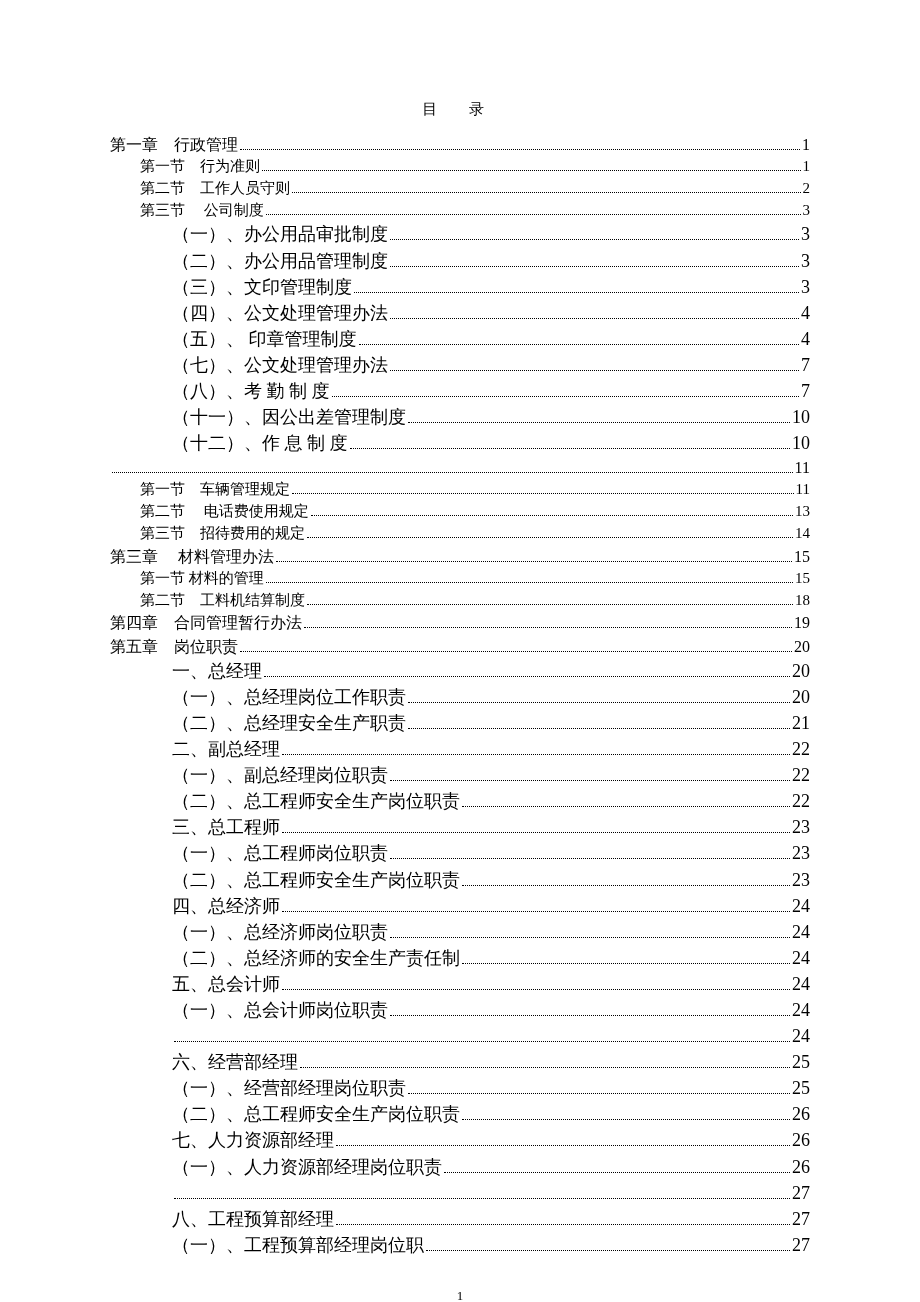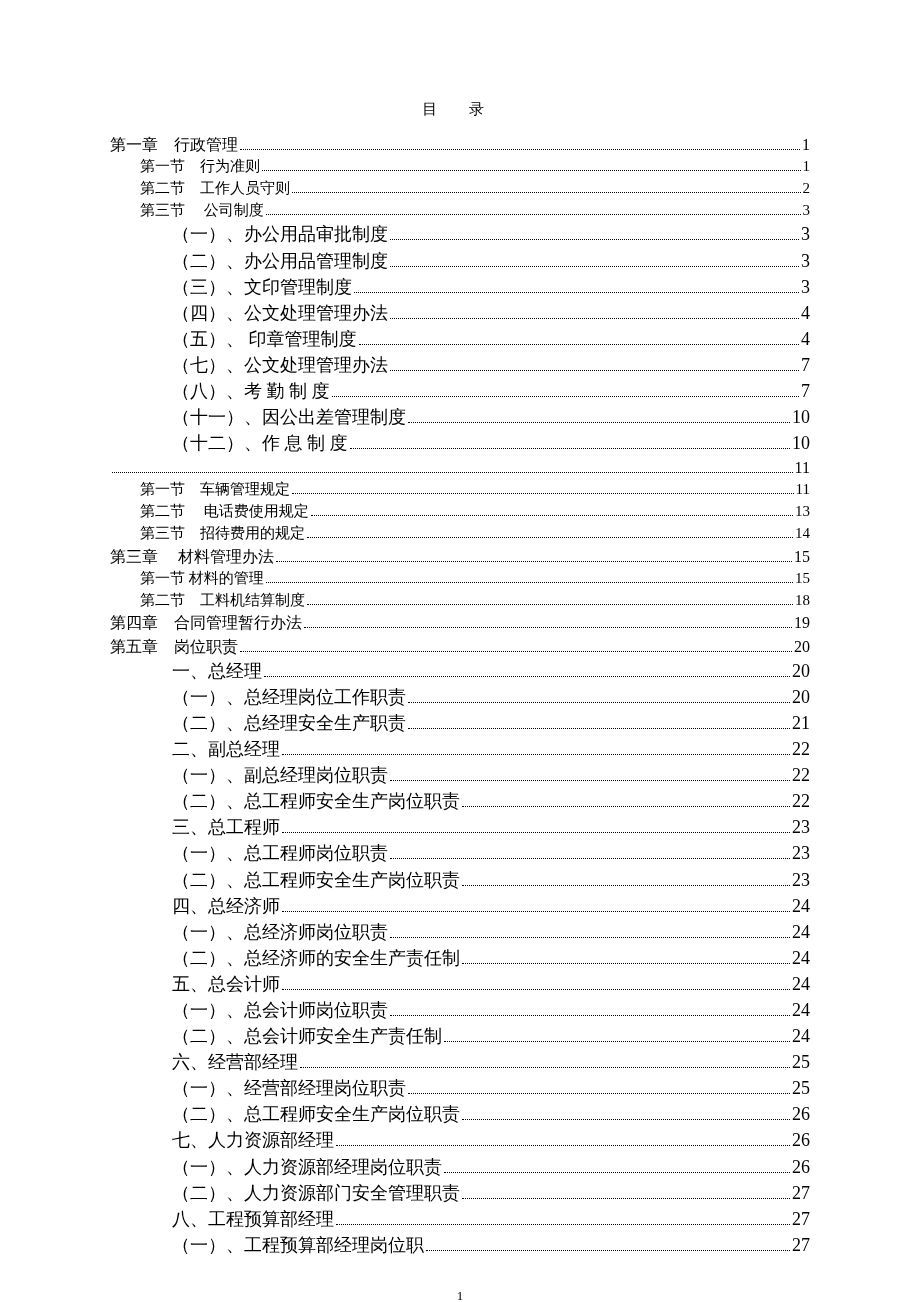--- a/index.html
+++ b/index.html
@@ -221,21 +221,20 @@
       <span class="label">五、总会计师</span>
       <span class="dots"></span>
       <span class="page">24</span>
     </div>
     <div class="entry lvl-2">
       <span class="label">（一）、总会计师岗位职责</span>
       <span class="dots"></span>
       <span class="page">24</span>
     </div>
     <div class="entry lvl-2">
-      <span class="label">（二）、总会计师安全生产责任制</span>
       <span class="dots"></span>
       <span class="page">24</span>
     </div>
     <div class="entry lvl-2">
       <span class="label">六、经营部经理</span>
       <span class="dots"></span>
       <span class="page">25</span>
     </div>
     <div class="entry lvl-2">
       <span class="label">（一）、经营部经理岗位职责</span>
@@ -251,21 +250,20 @@
       <span class="label">七、人力资源部经理</span>
       <span class="dots"></span>
       <span class="page">26</span>
     </div>
     <div class="entry lvl-2">
       <span class="label">（一）、人力资源部经理岗位职责</span>
       <span class="dots"></span>
       <span class="page">26</span>
     </div>
     <div class="entry lvl-2">
-      <span class="label">（二）、人力资源部门安全管理职责</span>
       <span class="dots"></span>
       <span class="page">27</span>
     </div>
     <div class="entry lvl-2">
       <span class="label">八、工程预算部经理</span>
       <span class="dots"></span>
       <span class="page">27</span>
     </div>
     <div class="entry lvl-2">
       <span class="label">（一）、工程预算部经理岗位职</span>

